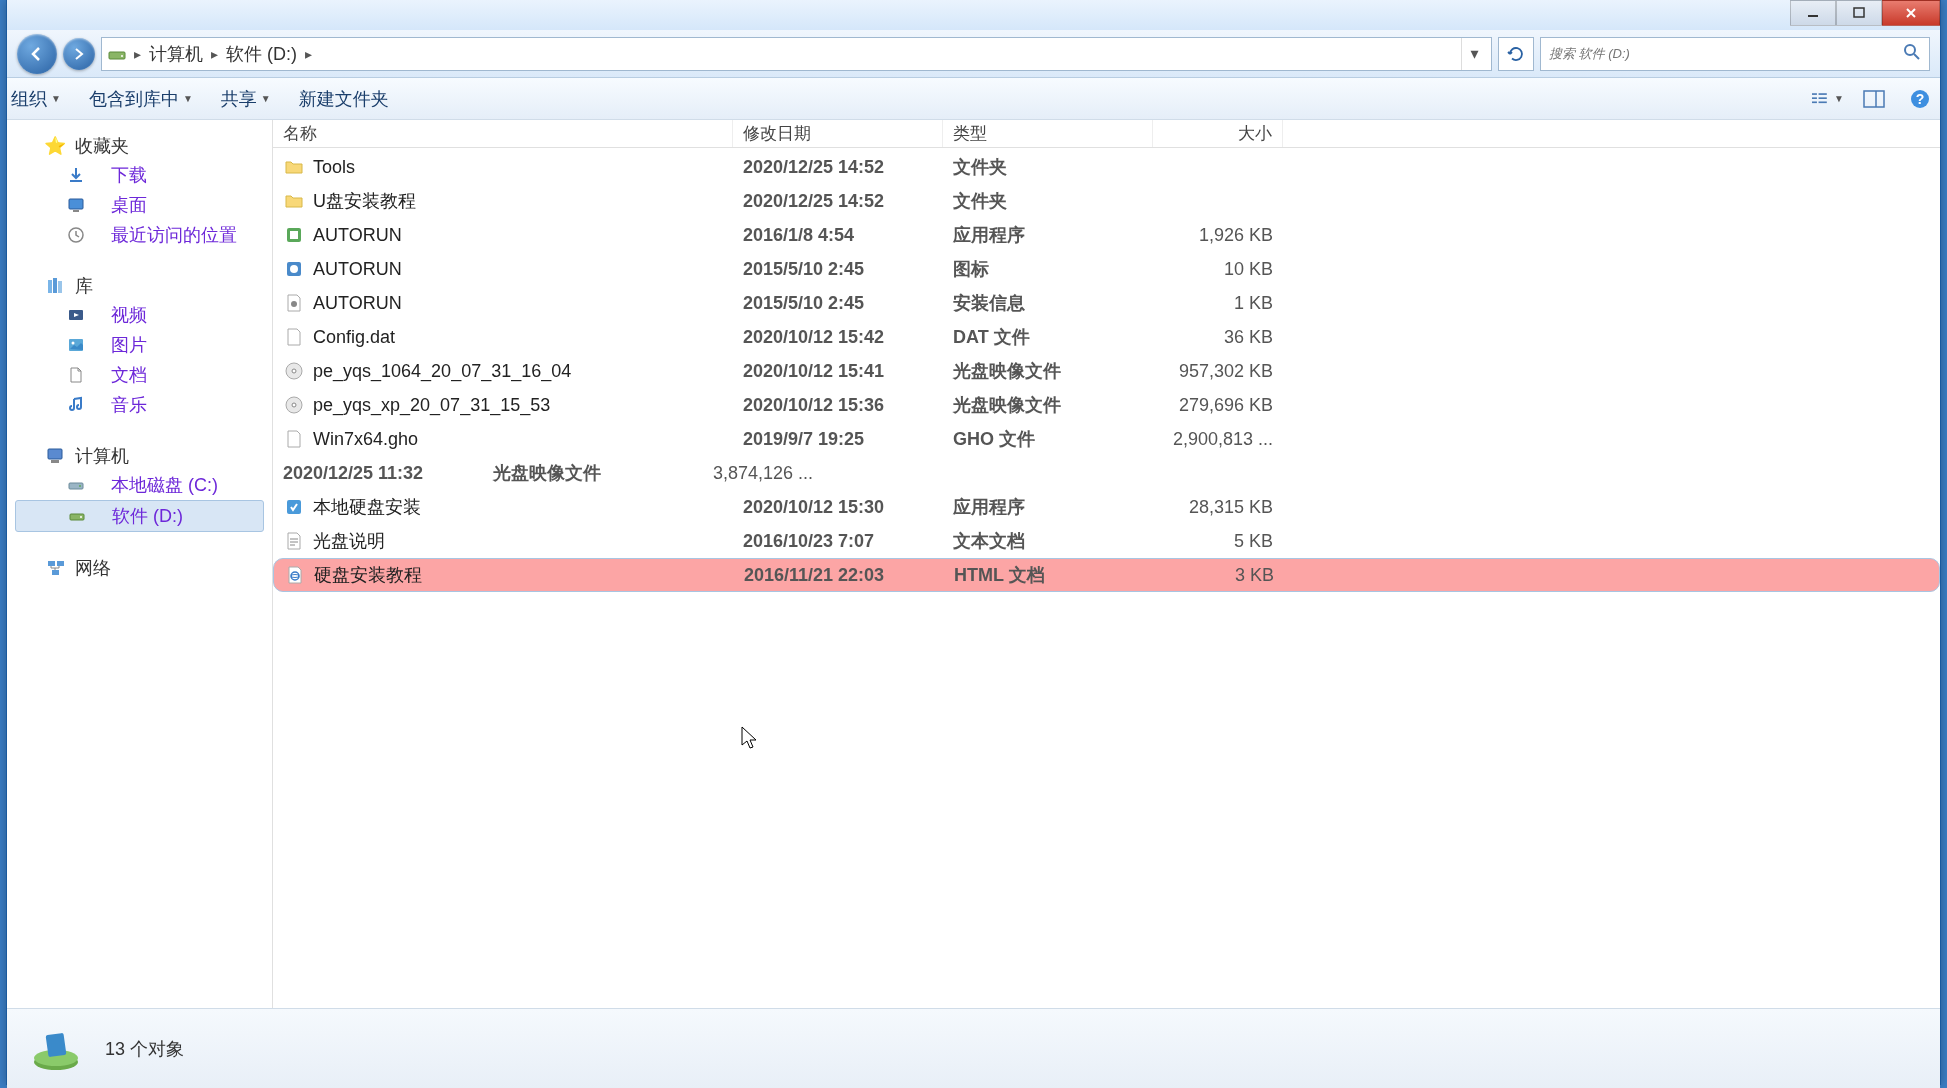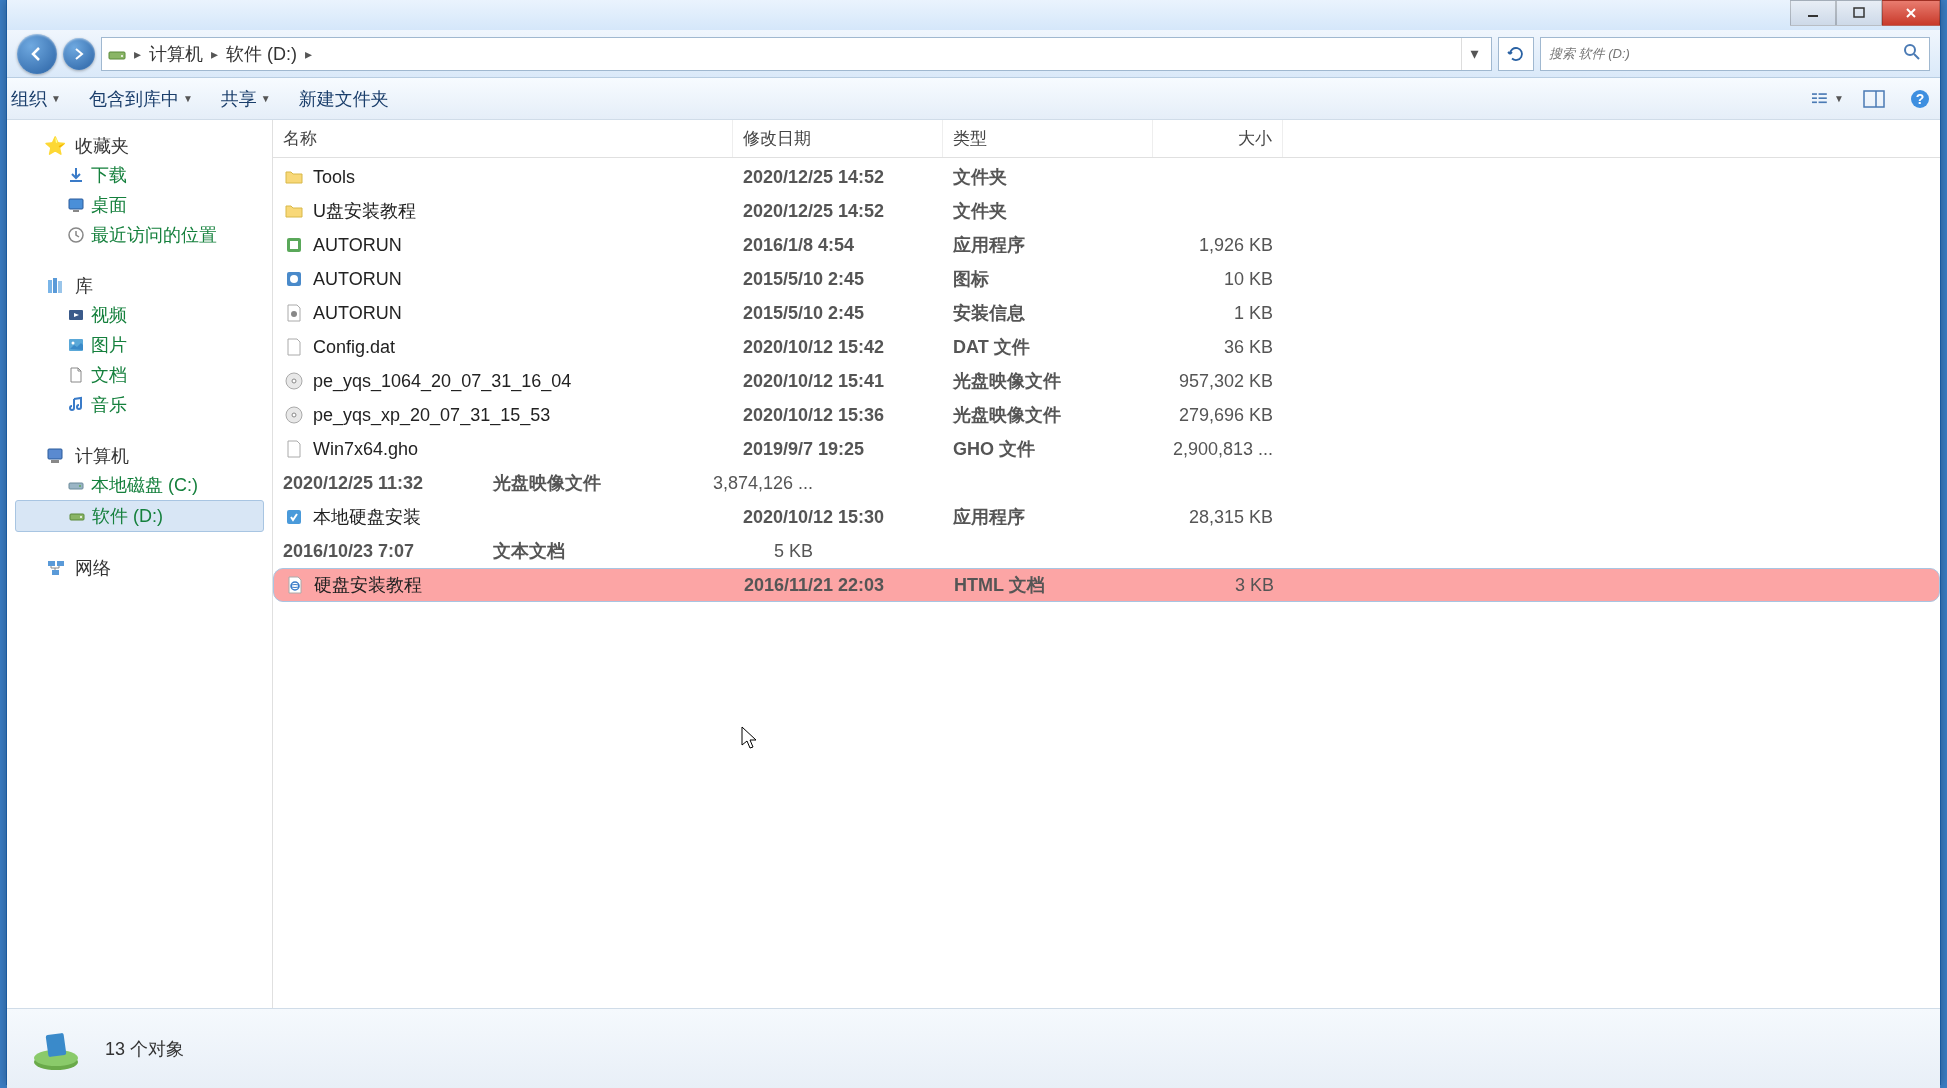--- a/index.html
+++ b/index.html
@@ -28,25 +28,25 @@
 .toolbar { height: 42px; background: linear-gradient(to bottom, #f7fbff, #e5eef8); display: flex; align-items: center; padding: 0 4px; gap: 28px; border-bottom: 1px solid #d0dce8; font-size: 18px; color: #1a3e6b; }
 .tb-item { cursor: pointer; display: flex; align-items: center; gap: 4px; }
 .tb-dd { font-size: 10px; color: #555; }
 .tb-spacer { flex: 1; }
 .tb-right { display: flex; align-items: center; gap: 14px; }
 .tb-iconbtn { width: 32px; height: 28px; display: flex; align-items: center; justify-content: center; cursor: pointer; }
 .content { display: flex; height: calc(100% - 30px - 48px - 42px - 76px); }
 .sidebar { width: 266px; border-right: 1px solid #e0e0e0; padding: 12px 0; overflow-y: auto; }
 .sb-group { margin-bottom: 22px; }
 .sb-head { display: flex; align-items: center; gap: 8px; padding: 2px 18px 2px 38px; font-size: 18px; color: #333; cursor: pointer; position: relative; }
-.sb-item { display: flex; align-items: center; gap: 4px; padding: 3px 18px 3px 58px; font-size: 18px; color: #15803d; cursor: pointer; }
+.sb-item { display: flex; align-items: center; gap: 24px; padding: 3px 18px 3px 58px; font-size: 18px; color: #6d28d9; cursor: pointer; }
 .sb-item.selected { background: #d8e6f5; border: 1px solid #a8c5e2; border-radius: 3px; margin: 0 8px; padding-left: 50px; }
 .sb-ico { width: 22px; height: 22px; display: inline-flex; align-items: center; justify-content: center; }
 .filelist { flex: 1; overflow: auto; }
-.fl-header { display: flex; border-bottom: 1px solid #e0e0e0; height: 38px; align-items: flex-start; font-size: 17px; color: #444; }
+.fl-header { display: flex; border-bottom: 1px solid #e0e0e0; height: 28px; align-items: flex-start; font-size: 17px; color: #444; }
 .fl-col { padding: 0 10px; border-right: 1px solid #eee; height: 100%; display: flex; align-items: center; cursor: pointer; }
 .col-name { width: 460px; }
 .col-date { width: 210px; }
 .col-type { width: 210px; }
 .col-size { width: 130px; justify-content: flex-end; }
 .fl-rows { padding: 2px 0; }
 .fl-row { display: flex; align-items: center; height: 34px; font-size: 18px; color: #222; padding: 0; cursor: pointer; }
 .fl-row.selected { background: #fca5a5; border: 1px solid #a8c5e2; border-radius: 10px; }
 .fl-cell { padding: 0 10px; overflow: hidden; white-space: nowrap; text-overflow: ellipsis; }
 .fl-cell.col-name { display: flex; align-items: center; gap: 8px; }
@@ -437,20 +437,31 @@
                   <path d="M7 10 l2 3 l4 -6" stroke="#fff" stroke-width="2" fill="none"></path>
                 </svg>
               </span>
               <span>本地硬盘安装</span>
             </div>
             <div class="fl-cell col-date">2020/10/12 15:30</div>
             <div class="fl-cell col-type">应用程序</div>
             <div class="fl-cell col-size">28,315 KB</div>
           </div>
           <div class="fl-row">
+            <div class="fl-cell col-name">
+              <span class="file-ico">
+                <svg width="20" height="20" viewBox="0 0 20 20">
+                  <path d="M4 2 h9 l3 3 v13 h-12 z" fill="#fff" stroke="#aaa"></path>
+                  <line x1="6" y1="8" x2="14" y2="8" stroke="#888"></line>
+                  <line x1="6" y1="11" x2="14" y2="11" stroke="#888"></line>
+                  <line x1="6" y1="14" x2="11" y2="14" stroke="#888"></line>
+                </svg>
+              </span>
+              <span>光盘说明</span>
+            </div>
             <div class="fl-cell col-date">2016/10/23 7:07</div>
             <div class="fl-cell col-type">文本文档</div>
             <div class="fl-cell col-size">5 KB</div>
           </div>
           <div class="fl-row selected">
             <div class="fl-cell col-name">
               <span class="file-ico">
                 <svg width="20" height="20" viewBox="0 0 20 20">
                   <path d="M4 2 h9 l3 3 v13 h-12 z" fill="#fff" stroke="#aaa"></path>
                   <circle cx="10" cy="11" r="4" fill="none" stroke="#3a7bc8" stroke-width="1.5"></circle>

